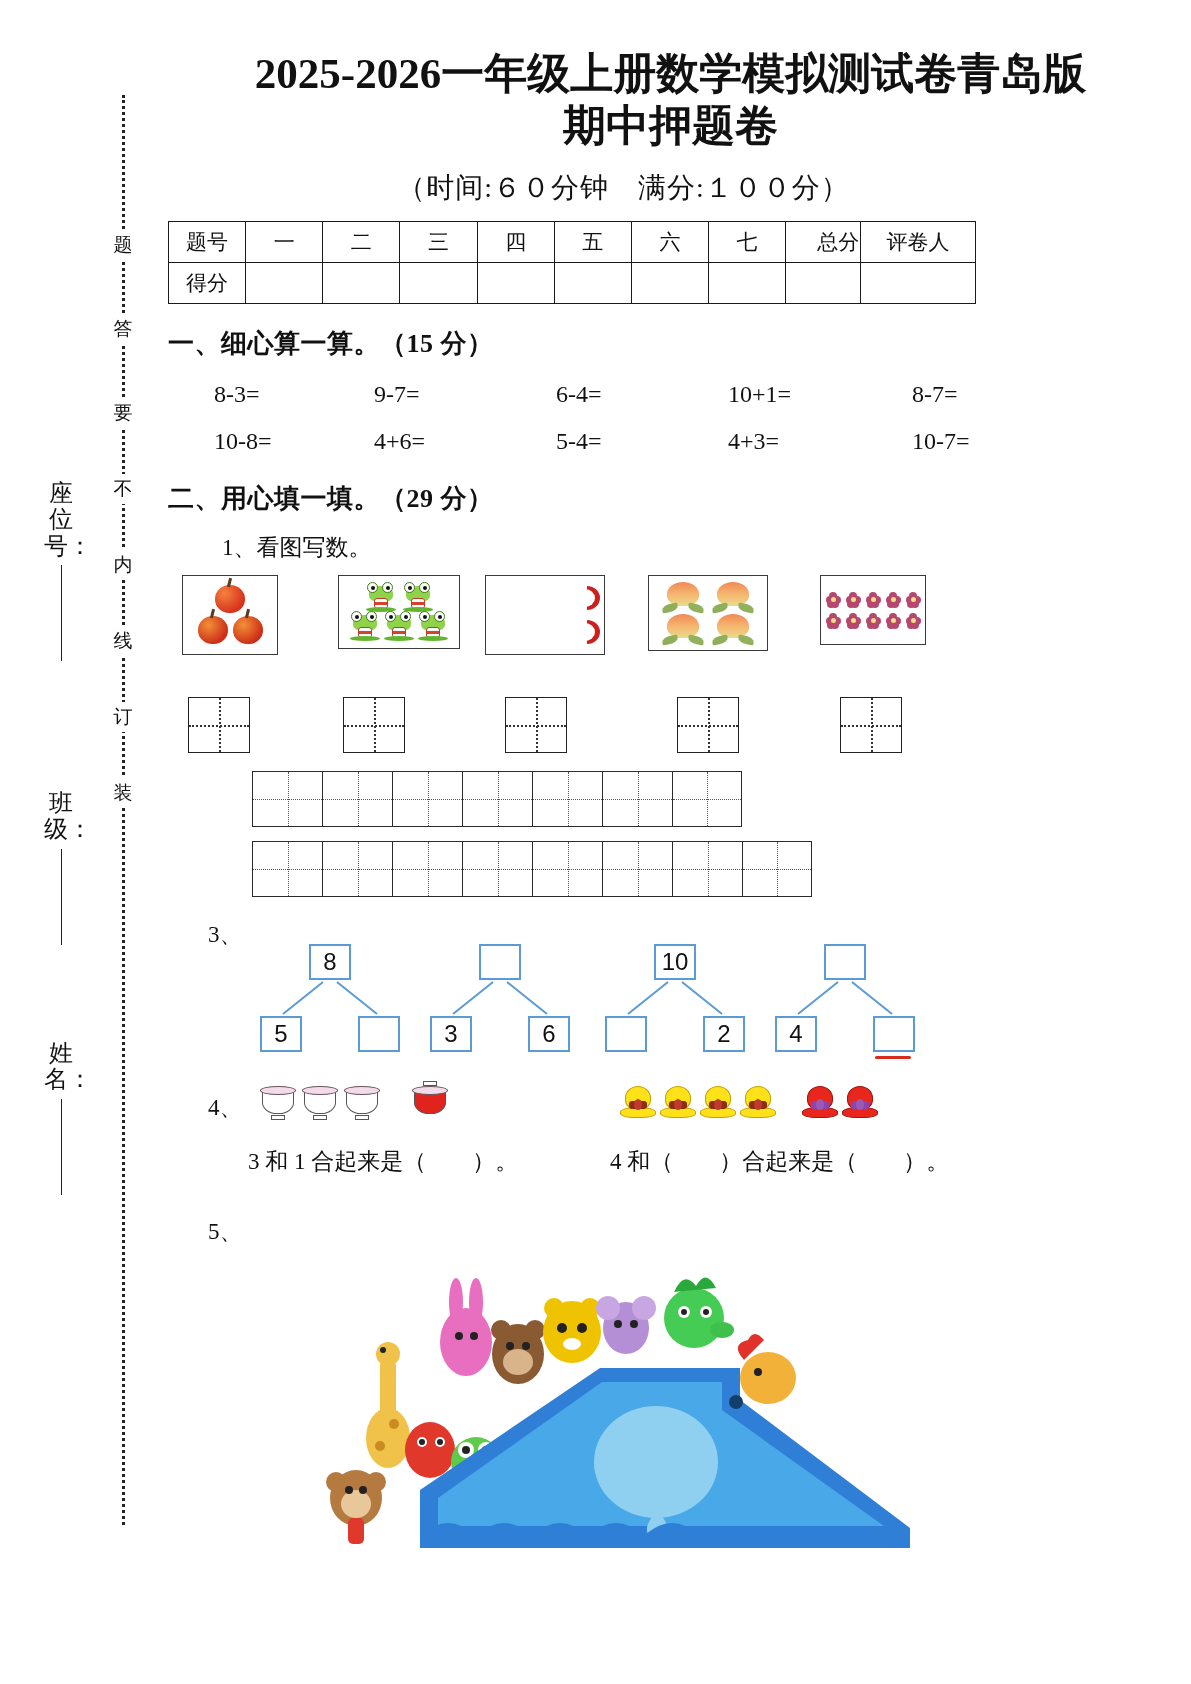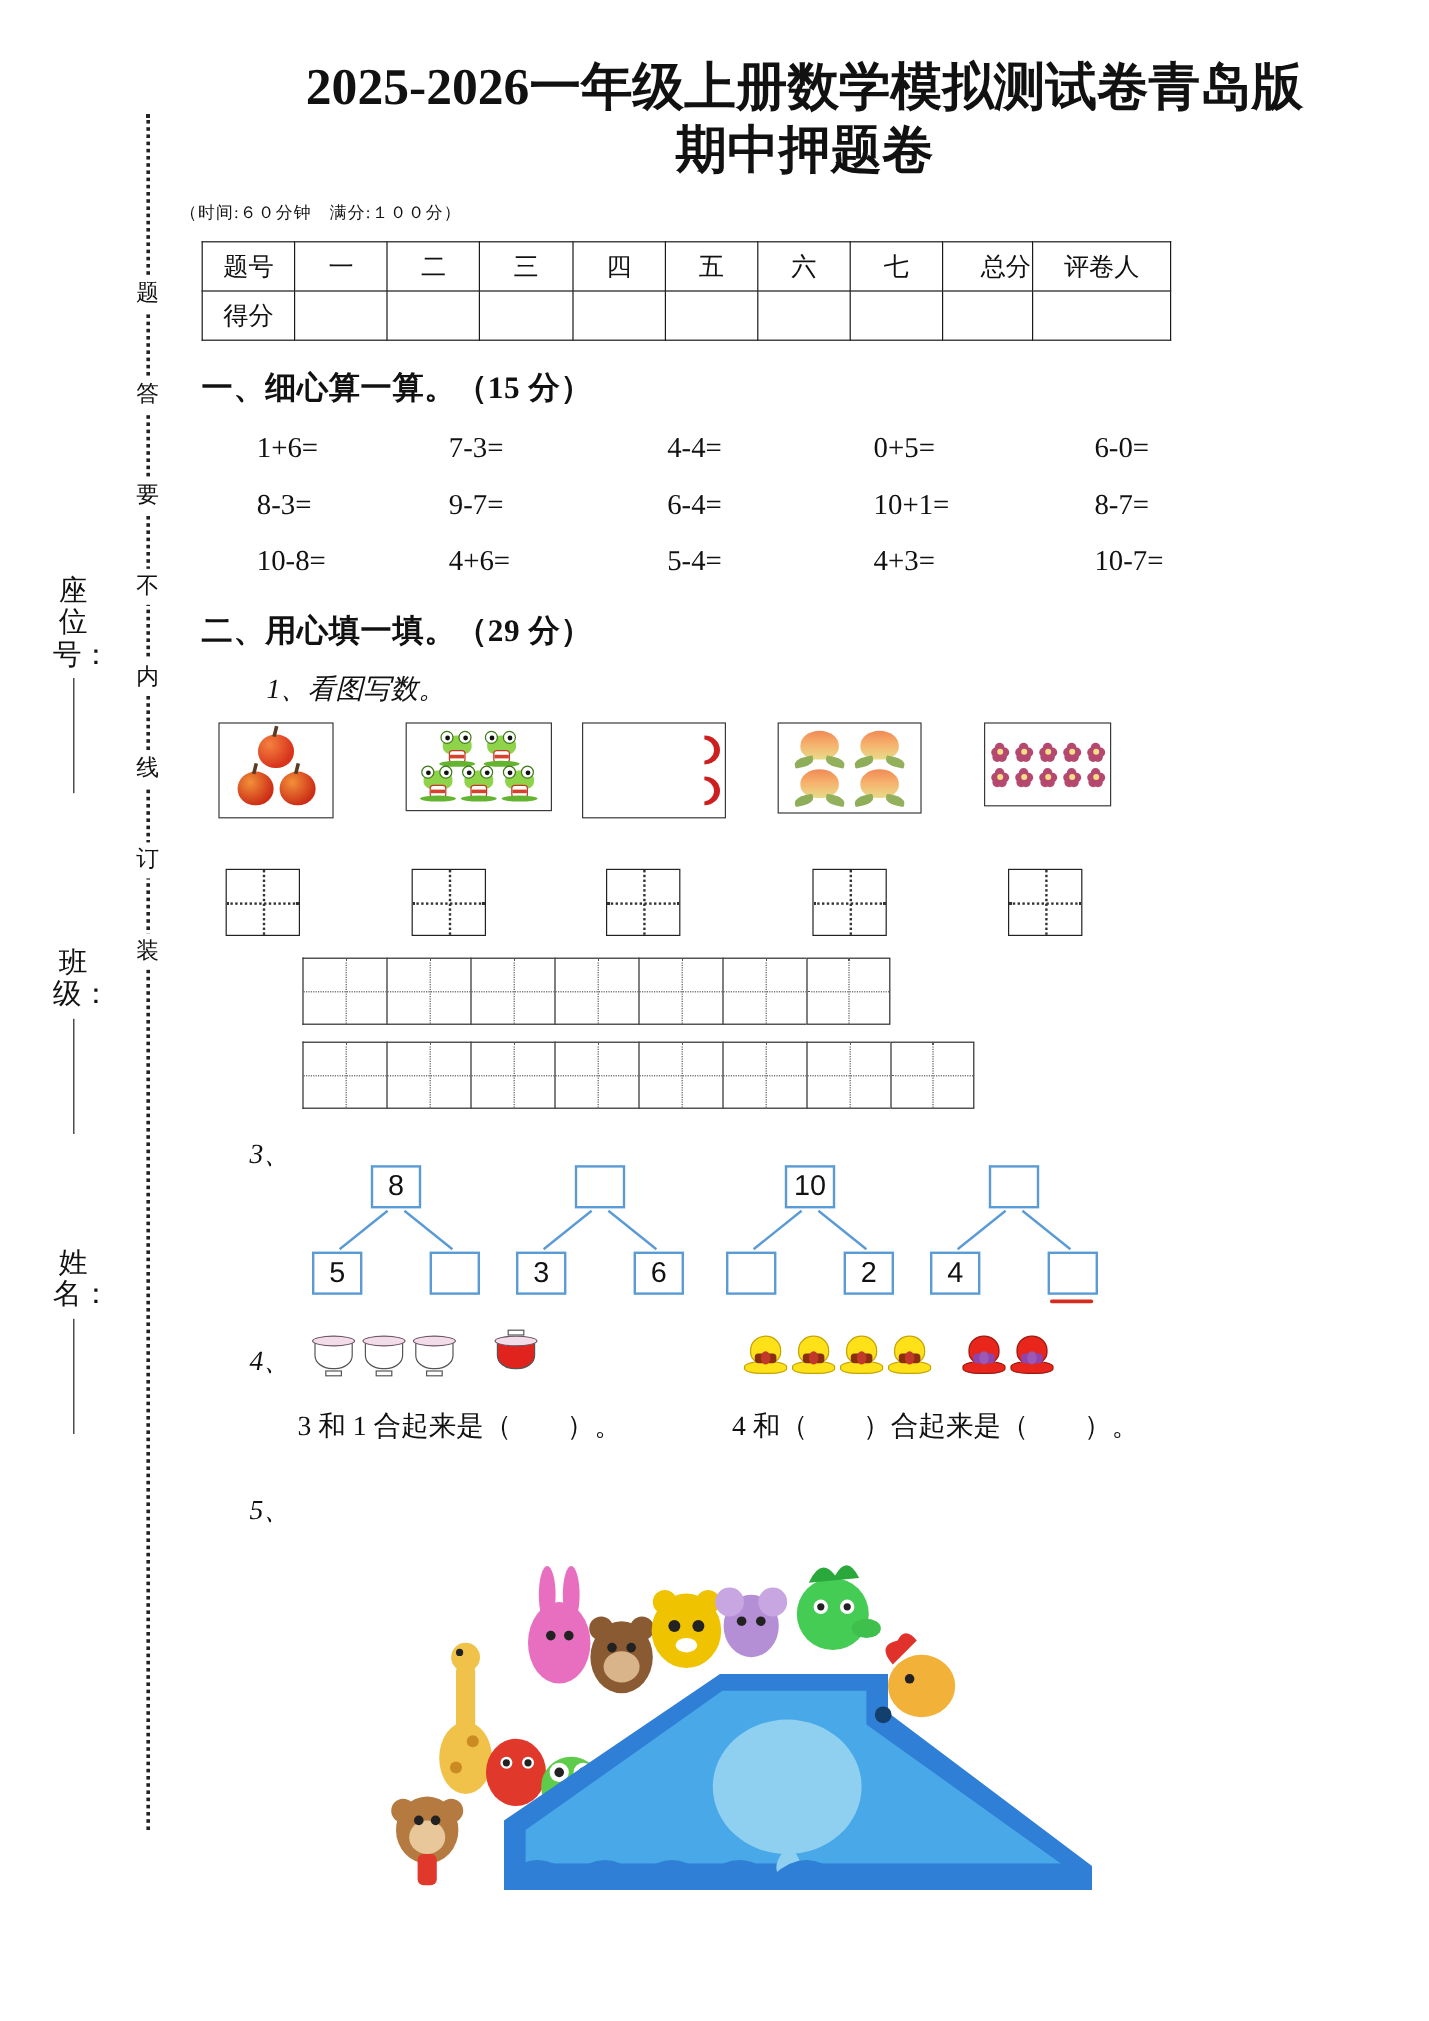--- a/index.html
+++ b/index.html
@@ -62,22 +62,22 @@
     text-align:center;
     font-size:43px;
     font-weight:bold;
     line-height:1.22;
     letter-spacing:0px;
     margin:48px 0 0 0;
     padding:0 4px;
     font-family:"Liberation Serif", serif;
   }
   .subinfo {
-    text-align:left;
-    font-size:14px;
+    text-align:center;
+    font-size:28px;
     margin:16px 94px 0 0;
     letter-spacing:1px;
   }
 
   
   .score-table {
     border-collapse:collapse;
     margin:14px 0 0 18px;
     width:808px;
     table-layout:fixed;
@@ -95,21 +95,20 @@
   .score-table td.grader { width:110px; }
 
   .sec-head {
     font-size:26px; font-weight:bold;
     margin:22px 0 0 18px;
     letter-spacing:0.5px;
   }
   .sub-head {
     font-size:23px;
     margin:16px 0 0 72px;
-    font-style:italic;
   }
 
   
   .calc-row {
     display:flex; margin:20px 0 0 0; padding-left:64px;
     font-size:24px;
   }
   .calc-row .cell { width:160px; text-align:left; }
   .calc-row .cell:nth-child(3) { padding-left:22px; }
   .calc-row .cell:nth-child(4) { padding-left:34px; }
@@ -292,27 +291,20 @@
       <td></td>
       <td></td>
       <td></td>
     </tr>
   </tbody>
     </table>
 
   <div class="sec-head">一、细心算一算。（15 分）</div>
 
   <div class="calc-row">
-    <span class="cell">1+6=</span>
-    <span class="cell">7-3=</span>
-    <span class="cell">4-4=</span>
-    <span class="cell">0+5=</span>
-    <span class="cell">6-0=</span>
-  </div>
-  <div class="calc-row">
     <span class="cell">8-3=</span>
     <span class="cell">9-7=</span>
     <span class="cell">6-4=</span>
     <span class="cell">10+1=</span>
     <span class="cell">8-7=</span>
   </div>
   <div class="calc-row">
     <span class="cell">10-8=</span>
     <span class="cell">4+6=</span>
     <span class="cell">5-4=</span>

